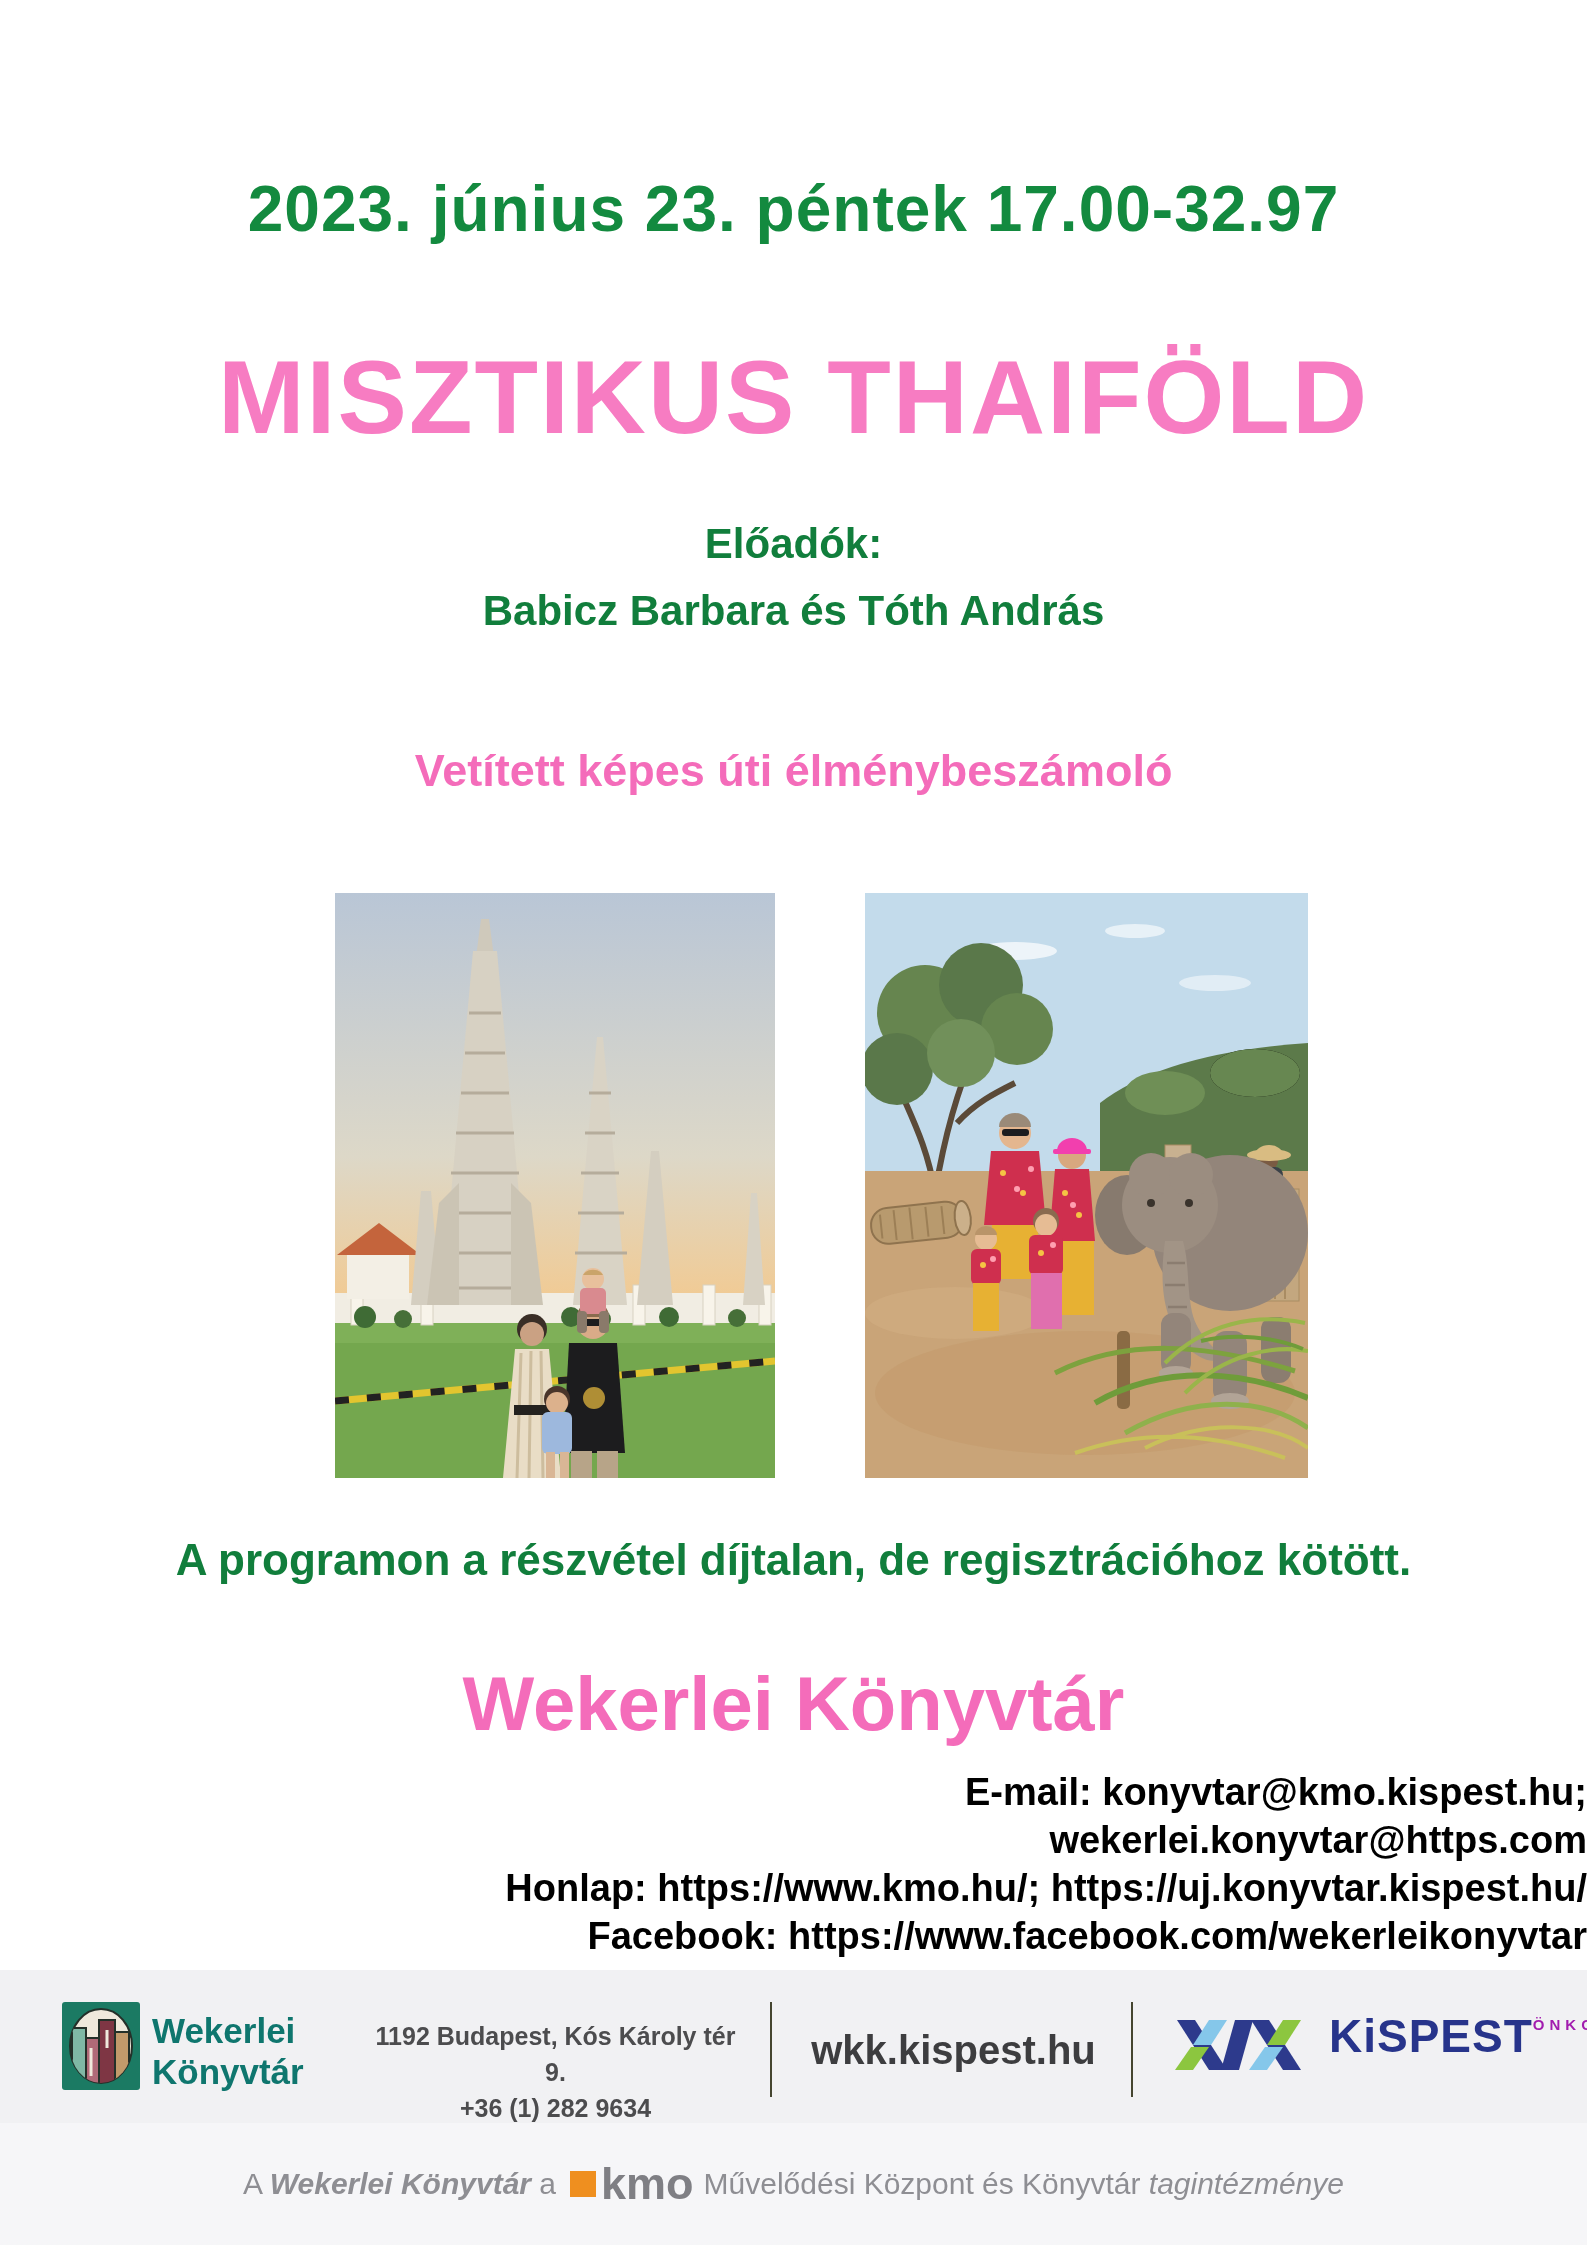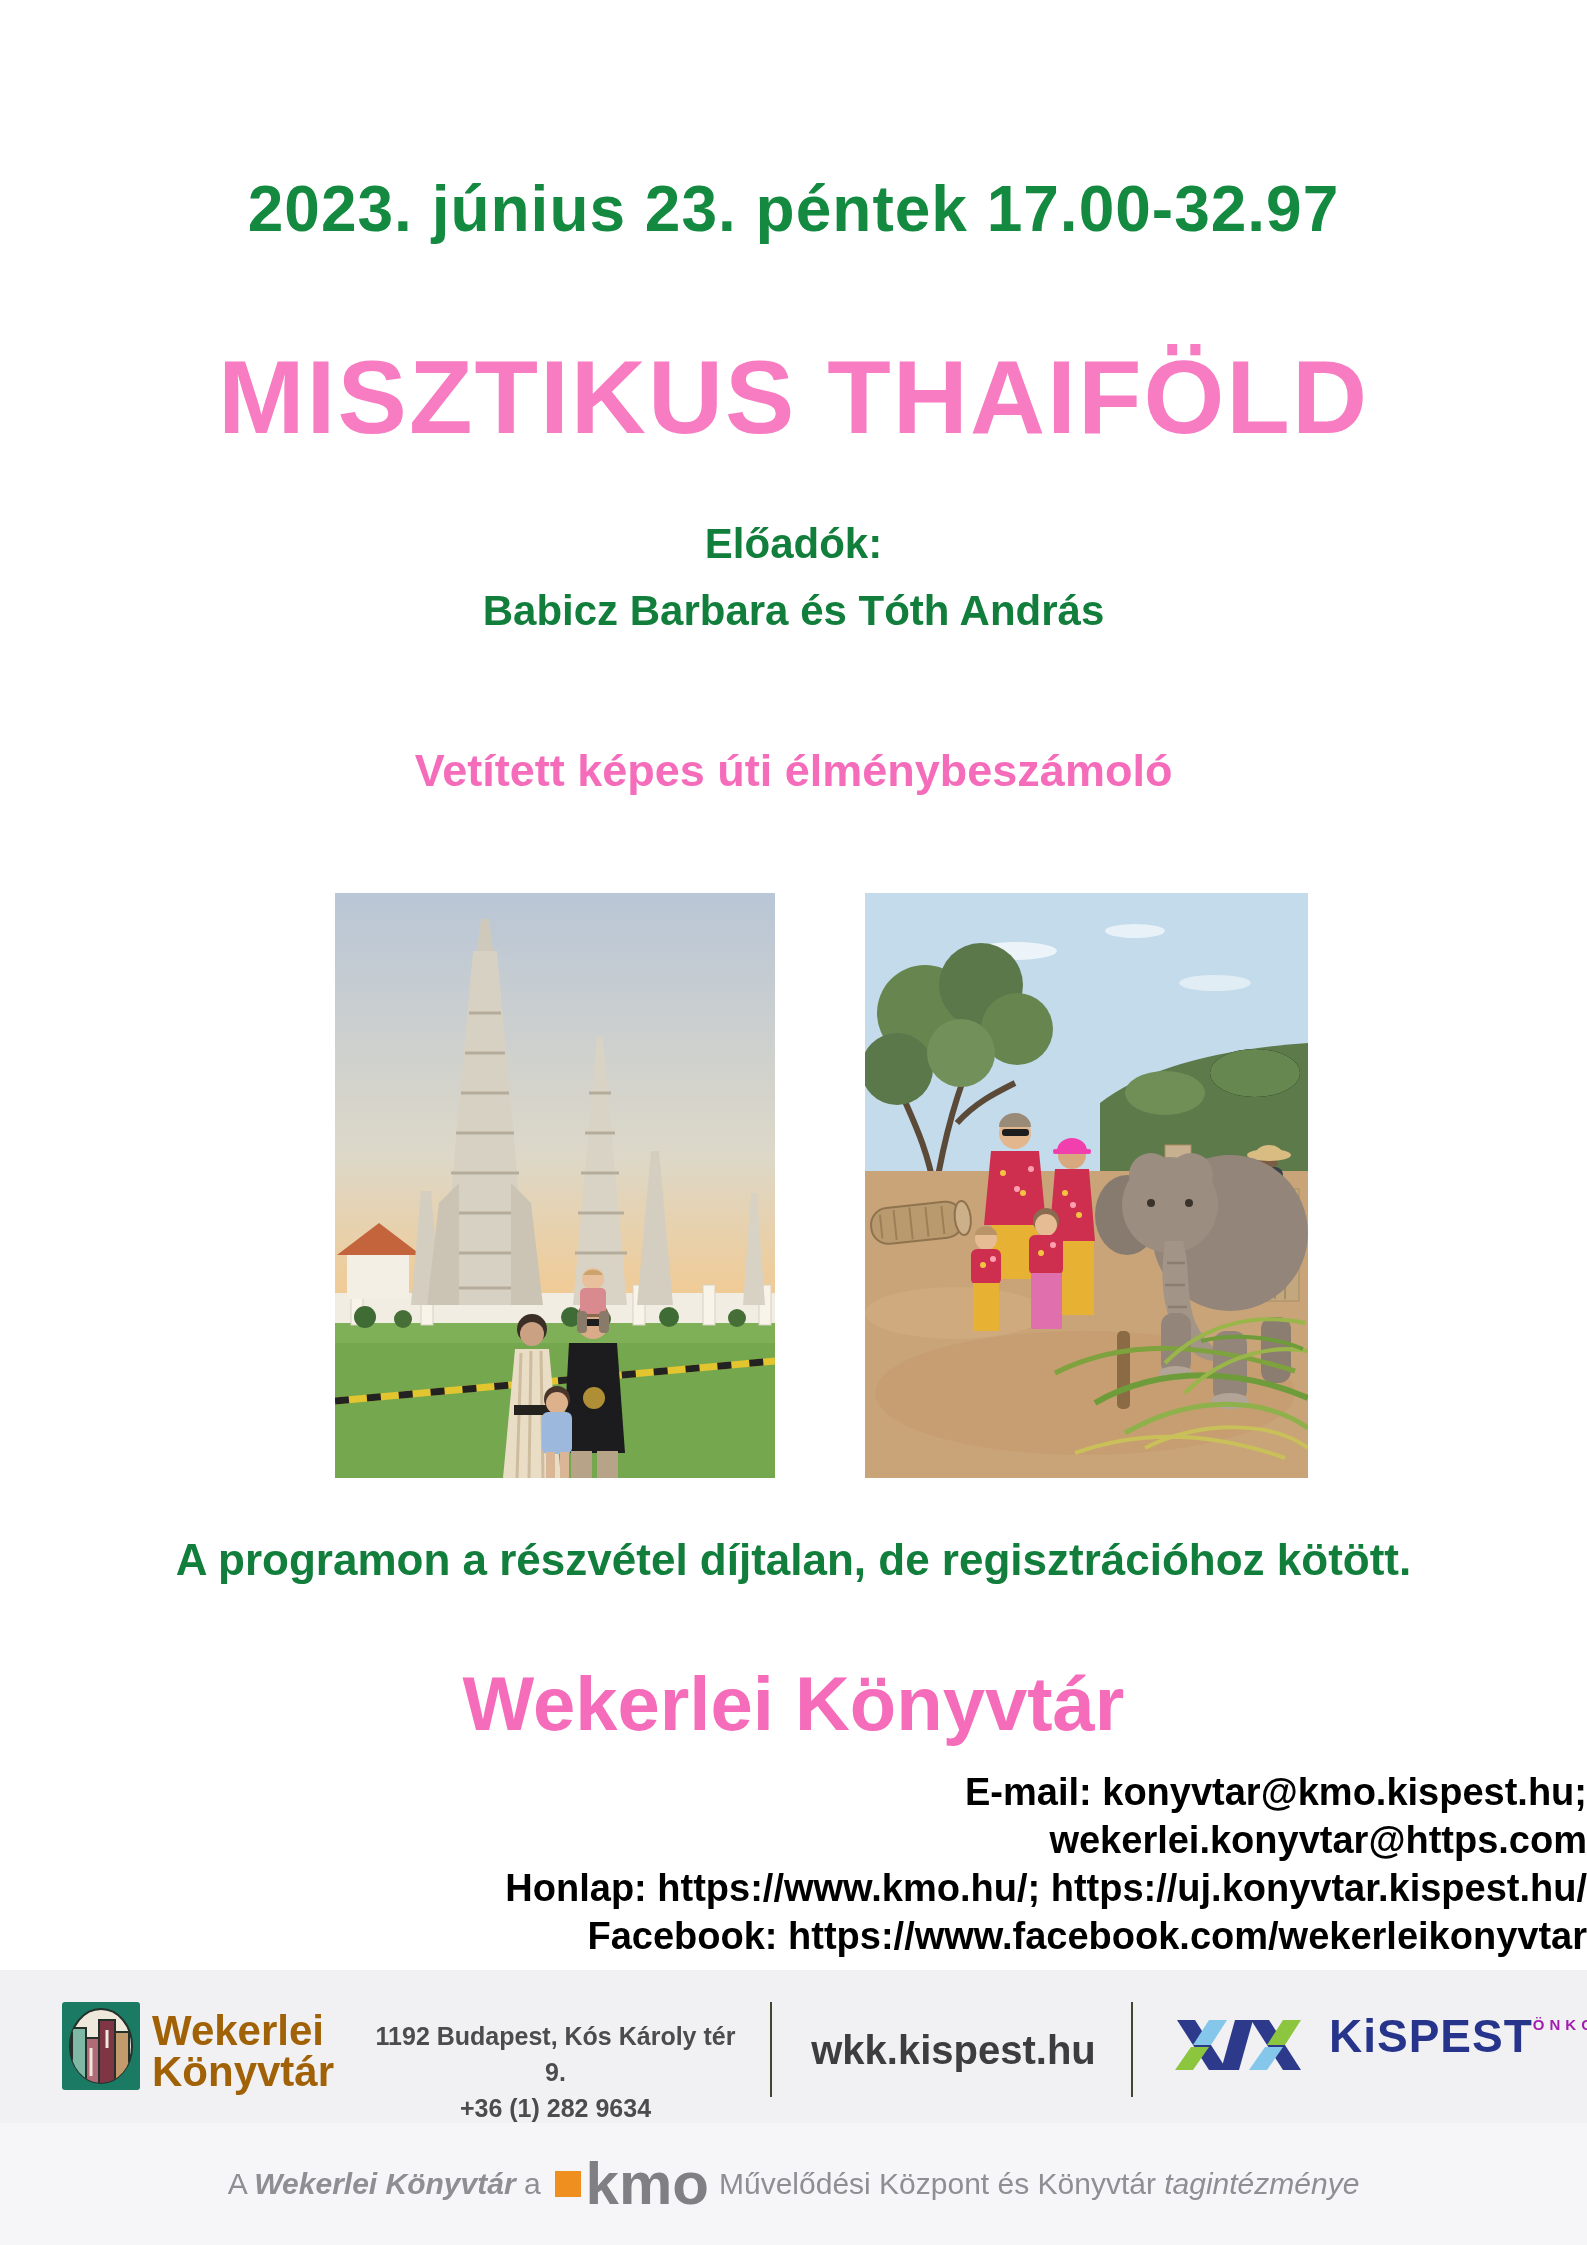--- a/index.html
+++ b/index.html
@@ -17,22 +17,22 @@
   .photo-left{left:335px;width:440px;}
   .photo-right{left:865px;width:443px;}
   .registration{top:1535px;font-size:44px;font-weight:bold;color:#117e3c;}
   .venue{top:1660px;font-size:76px;font-weight:bold;color:#f46cba;}
   .contact{top:1768px;font-size:38px;font-weight:bold;color:#000000;line-height:48px;text-align:right;}
   .footer{
     position:absolute;top:1970px;left:0;width:1587px;height:153px;background:#f1f1f3;
   }
   .lib-logo{position:absolute;left:62px;top:32px;width:78px;height:88px;}
   .lib-name{
-    position:absolute;left:152px;top:40px;font-size:42px;font-weight:bold;
-    color:#a16207;line-height:41px;
+    position:absolute;left:152px;top:40px;font-size:35px;font-weight:bold;
+    color:#0f766e;line-height:41px;
   }
   .address{
     position:absolute;left:369px;top:48px;width:373px;text-align:center;
     font-size:25px;font-weight:bold;color:#4c4c4e;line-height:36px;
   }
   .fdivider{position:absolute;top:32px;width:2px;height:95px;background:#45452f;}
   .fdiv1{left:770px;}
   .fdiv2{left:1131px;}
   .wkk{
     position:absolute;left:796px;top:58px;width:315px;text-align:center;
@@ -44,21 +44,21 @@
   .kispest-name{font-size:46px;font-weight:bold;color:#27348b;letter-spacing:1px;line-height:44px;}
   .kispest-sub{font-size:15px;font-weight:bold;color:#a21caf;letter-spacing:5px;margin-top:2px;}
   .bottombar{
     position:absolute;top:2123px;left:0;width:1587px;height:122px;background:#f6f6f8;
     display:flex;align-items:center;justify-content:center;
   }
   .bb-line{font-size:30px;color:#8e8e93;display:flex;align-items:center;white-space:pre;}
   .bb-bold-italic{font-weight:bold;font-style:italic;}
   .bb-italic{font-style:italic;}
   .kmo-square{display:inline-block;width:26px;height:26px;background:#ef8f1f;margin:0 5px 0 14px;}
-  .kmo-word{font-size:60px;font-weight:bold;color:#7f7f84;line-height:30px;margin-right:10px;}
+  .kmo-word{font-size:45px;font-weight:bold;color:#7f7f84;line-height:30px;margin-right:10px;}
 </style>
 </head>
 <body>
 
 <div class="poster">
 
   <div class="cline date-line">2023. június 23. péntek 17.00-32.97</div>
 
   <div class="cline title">MISZTIKUS THAIFÖLD</div>
 

